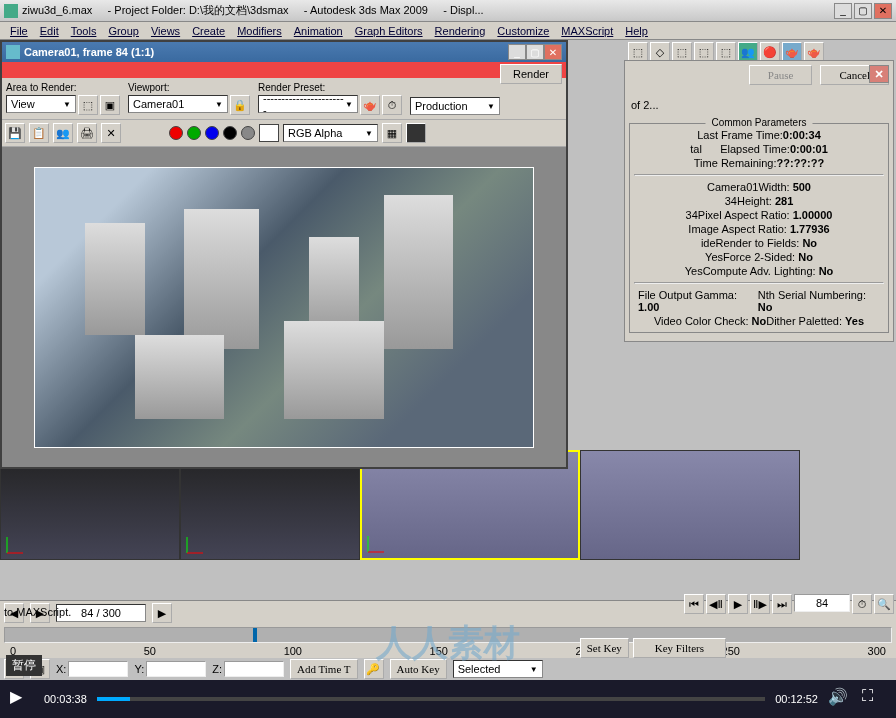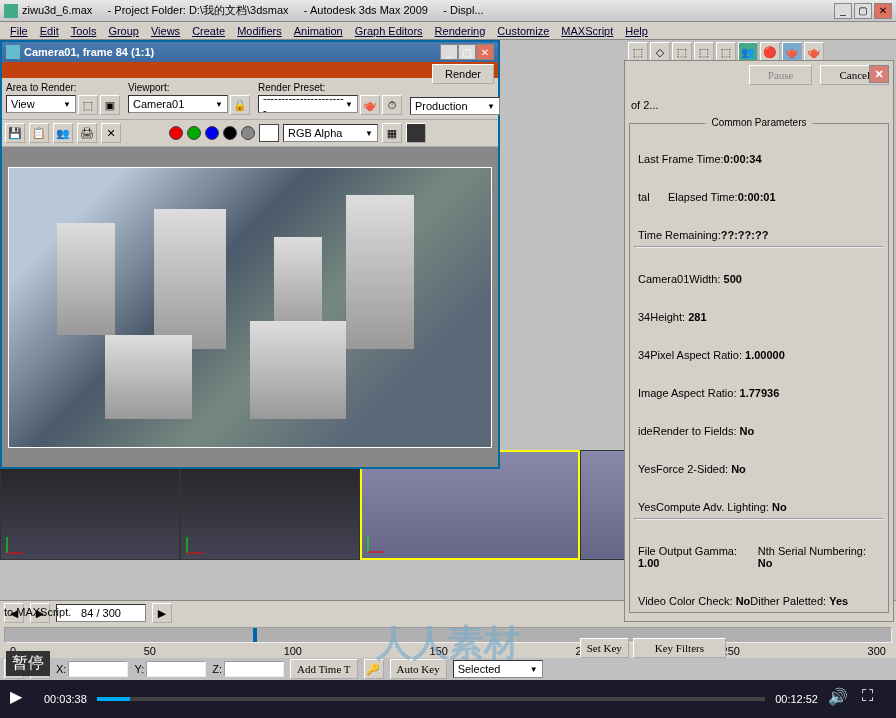--- a/index.html
+++ b/index.html
@@ -11,21 +11,21 @@
 .titlebar-text { color: #000; flex: 1; }
 .winbtns { display: flex; gap: 2px; }
 .winbtn { width: 18px; height: 16px; background: #dcdcdc; border: 1px solid #888; display: flex; align-items: center; justify-content: center; font-size: 10px; cursor: pointer; }
 .winbtn.close { background: #e07060; }
 
 
 .menubar { background: #d4d0c8; height: 18px; display: flex; align-items: center; padding: 0 4px; border-bottom: 1px solid #888; }
 .menuitem { padding: 0 6px; text-decoration: underline; cursor: pointer; color: #003; }
 
 
-.render-window { position: absolute; left: 0; top: 40px; width: 500px; background: #c2410c; border: 2px solid #0369a1; z-index: 10; }
+.render-window { position: absolute; left: 0; top: 40px; width: 568px; background: #ef4444; border: 2px solid #404040; z-index: 10; }
 .render-title { background: linear-gradient(#4a7ab0, #3a6aa0); color: #fff; height: 20px; display: flex; align-items: center; padding: 0 4px; }
 .render-title .icon { width: 14px; height: 14px; background: #6bc; margin-right: 4px; }
 .render-title-text { flex: 1; font-weight: bold; }
 
 .render-controls { background: #d4d0c8; padding: 4px; display: flex; gap: 8px; align-items: flex-end; border-bottom: 1px solid #aaa; margin-top: 16px; }
 .ctrl-group label { display: block; font-size: 10px; margin-bottom: 2px; }
 .dropdown { background: #fff; border: 1px inset #888; padding: 1px 4px; height: 18px; min-width: 60px; display: flex; align-items: center; justify-content: space-between; }
 .dropdown .arrow { font-size: 8px; }
 .iconbtn { width: 20px; height: 20px; background: #d4d0c8; border: 1px outset #fff; display: inline-flex; align-items: center; justify-content: center; cursor: pointer; }
 .render-btn { position: absolute; right: 4px; top: 22px; width: 62px; height: 20px; background: #d4d0c8; border: 1px outset #fff; cursor: pointer; }
@@ -40,21 +40,21 @@
 .bldg { position: absolute; background: linear-gradient(#ddd, #999); }
 
 
 .progress-panel { position: absolute; right: 2px; top: 60px; width: 270px; background: #d4d0c8; border: 1px solid #888; padding: 4px; z-index: 5; }
 .progress-btns { display: flex; gap: 8px; justify-content: flex-end; margin-bottom: 6px; }
 .btn { background: #d4d0c8; border: 1px outset #fff; padding: 2px 18px; cursor: pointer; height: 20px; font-family: Liberation Serif, serif; }
 .btn.disabled { color: #888; }
 .close-x { position: absolute; right: 4px; top: 4px; width: 20px; height: 18px; background: #d88078; border: 1px solid #888; display: flex; align-items: center; justify-content: center; color: #fff; font-weight: bold; cursor: pointer; }
 .fieldset { border: 1px solid #888; margin: 4px 0; padding: 4px; position: relative; }
 .fieldset-title { position: absolute; top: -7px; left: 50%; transform: translateX(-50%); background: #d4d0c8; padding: 0 6px; font-size: 10px; }
-.info-row { display: flex; justify-content: flex-start; padding: 1px 4px; font-size: 10px; margin-top: 24px; }
+.info-row { display: flex; justify-content: center; padding: 1px 4px; font-size: 10px; }
 .info-left { text-align: left; }
 
 
 .viewports { position: absolute; top: 450px; left: 0; width: 870px; height: 120px; display: flex; }
 .vp { border: 1px solid #333; background: linear-gradient(#222, #445); flex: 0 0 180px; height: 110px; position: relative; }
 .vp.sel { border: 2px solid #ff0; }
 .vp.persp { flex: 0 0 220px; background: linear-gradient(#88a, #668); }
 .vp-axis { position: absolute; bottom: 4px; left: 4px; width: 20px; height: 20px; }
 
 
@@ -69,21 +69,21 @@
 
 .playctrl-bar { position: absolute; right: 2px; bottom: 84px; display: flex; gap: 2px; height: 40px; align-items: flex-start; }
 
 
 .videobar { position: absolute; bottom: 0; left: 0; right: 0; height: 38px; background: #1a1a2a; display: flex; align-items: center; padding: 0 10px; gap: 10px; color: #fff; }
 .playbtn { width: 24px; height: 24px; cursor: pointer; color: #fff; font-size: 16px; }
 .progbar { flex: 1; height: 4px; background: #444; position: relative; }
 .progfill { position: absolute; left: 0; top: 0; height: 100%; width: 5%; background: #0af; }
 .watermark { position: absolute; bottom: 50px; left: 50%; transform: translateX(-50%); font-size: 36px; color: #7ac; opacity: 0.6; font-weight: bold; z-index: 20; pointer-events: none; }
 
-.pause-label { position: absolute; bottom: 42px; left: 6px; color: #fff; font-size: 16px; z-index: 15; background: #333; padding: 2px 6px; }
+.pause-label { position: absolute; bottom: 42px; left: 6px; color: #fff; font-size: 12px; z-index: 15; background: #333; padding: 2px 6px; }
 
 
 .top-toolbar { position: absolute; top: 40px; left: 628px; right: 2px; height: 24px; display: flex; gap: 2px; align-items: center; }
 </style>
 </head>
 <body>
 
 <div class="titlebar">
   <span class="icon"></span>
   <span class="titlebar-text">

